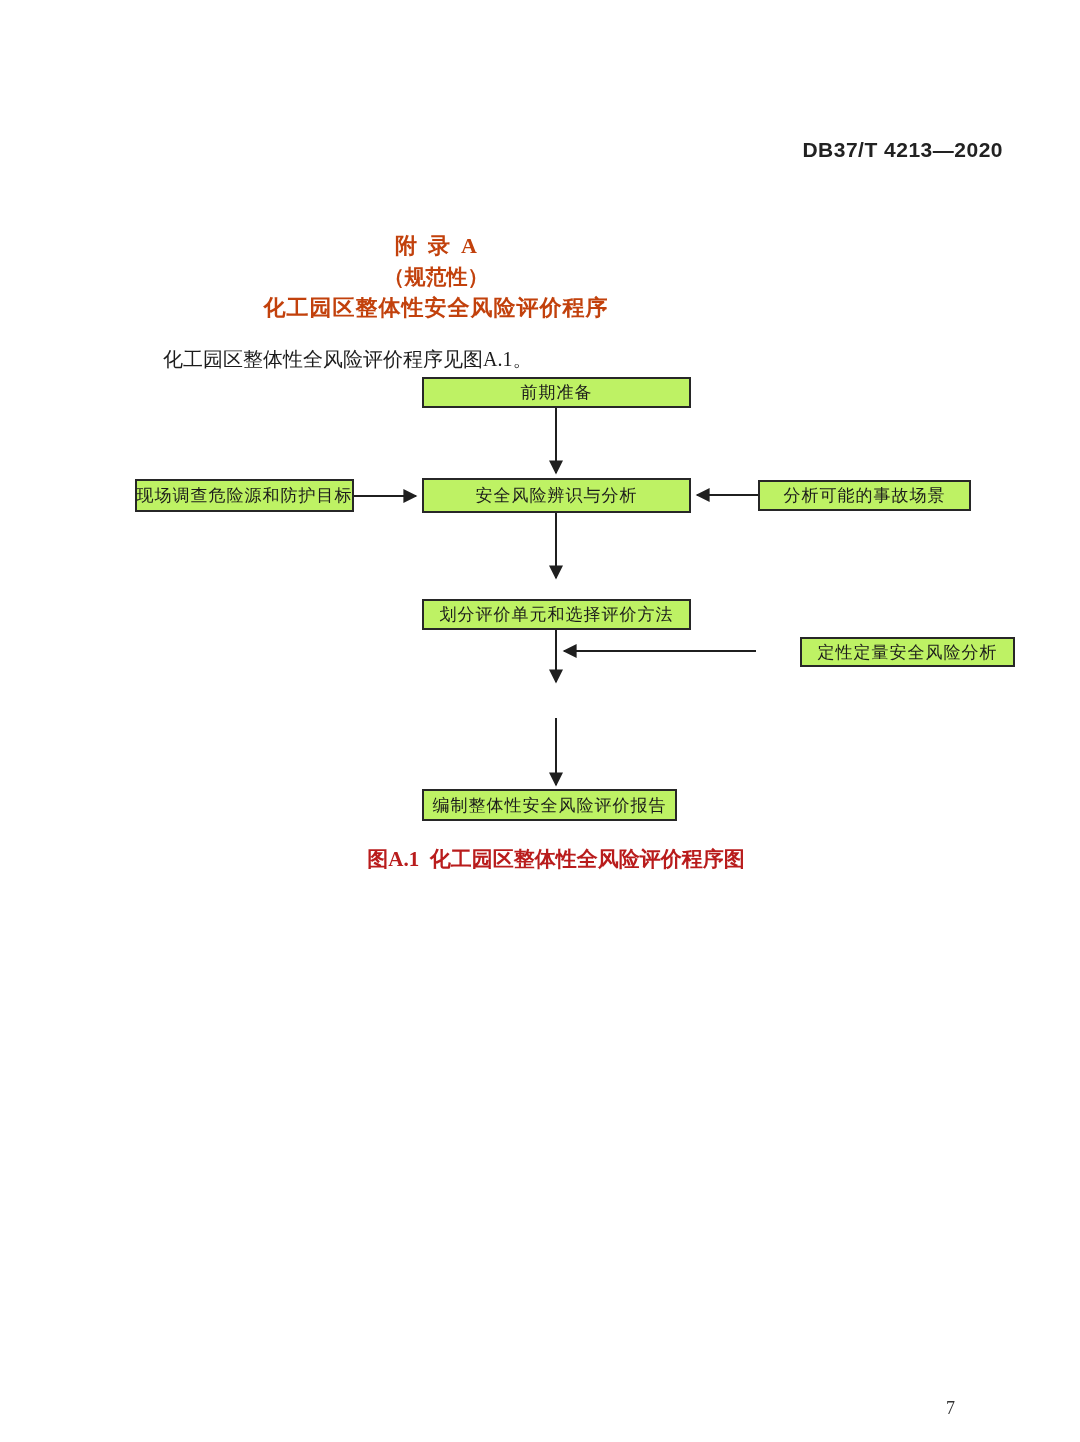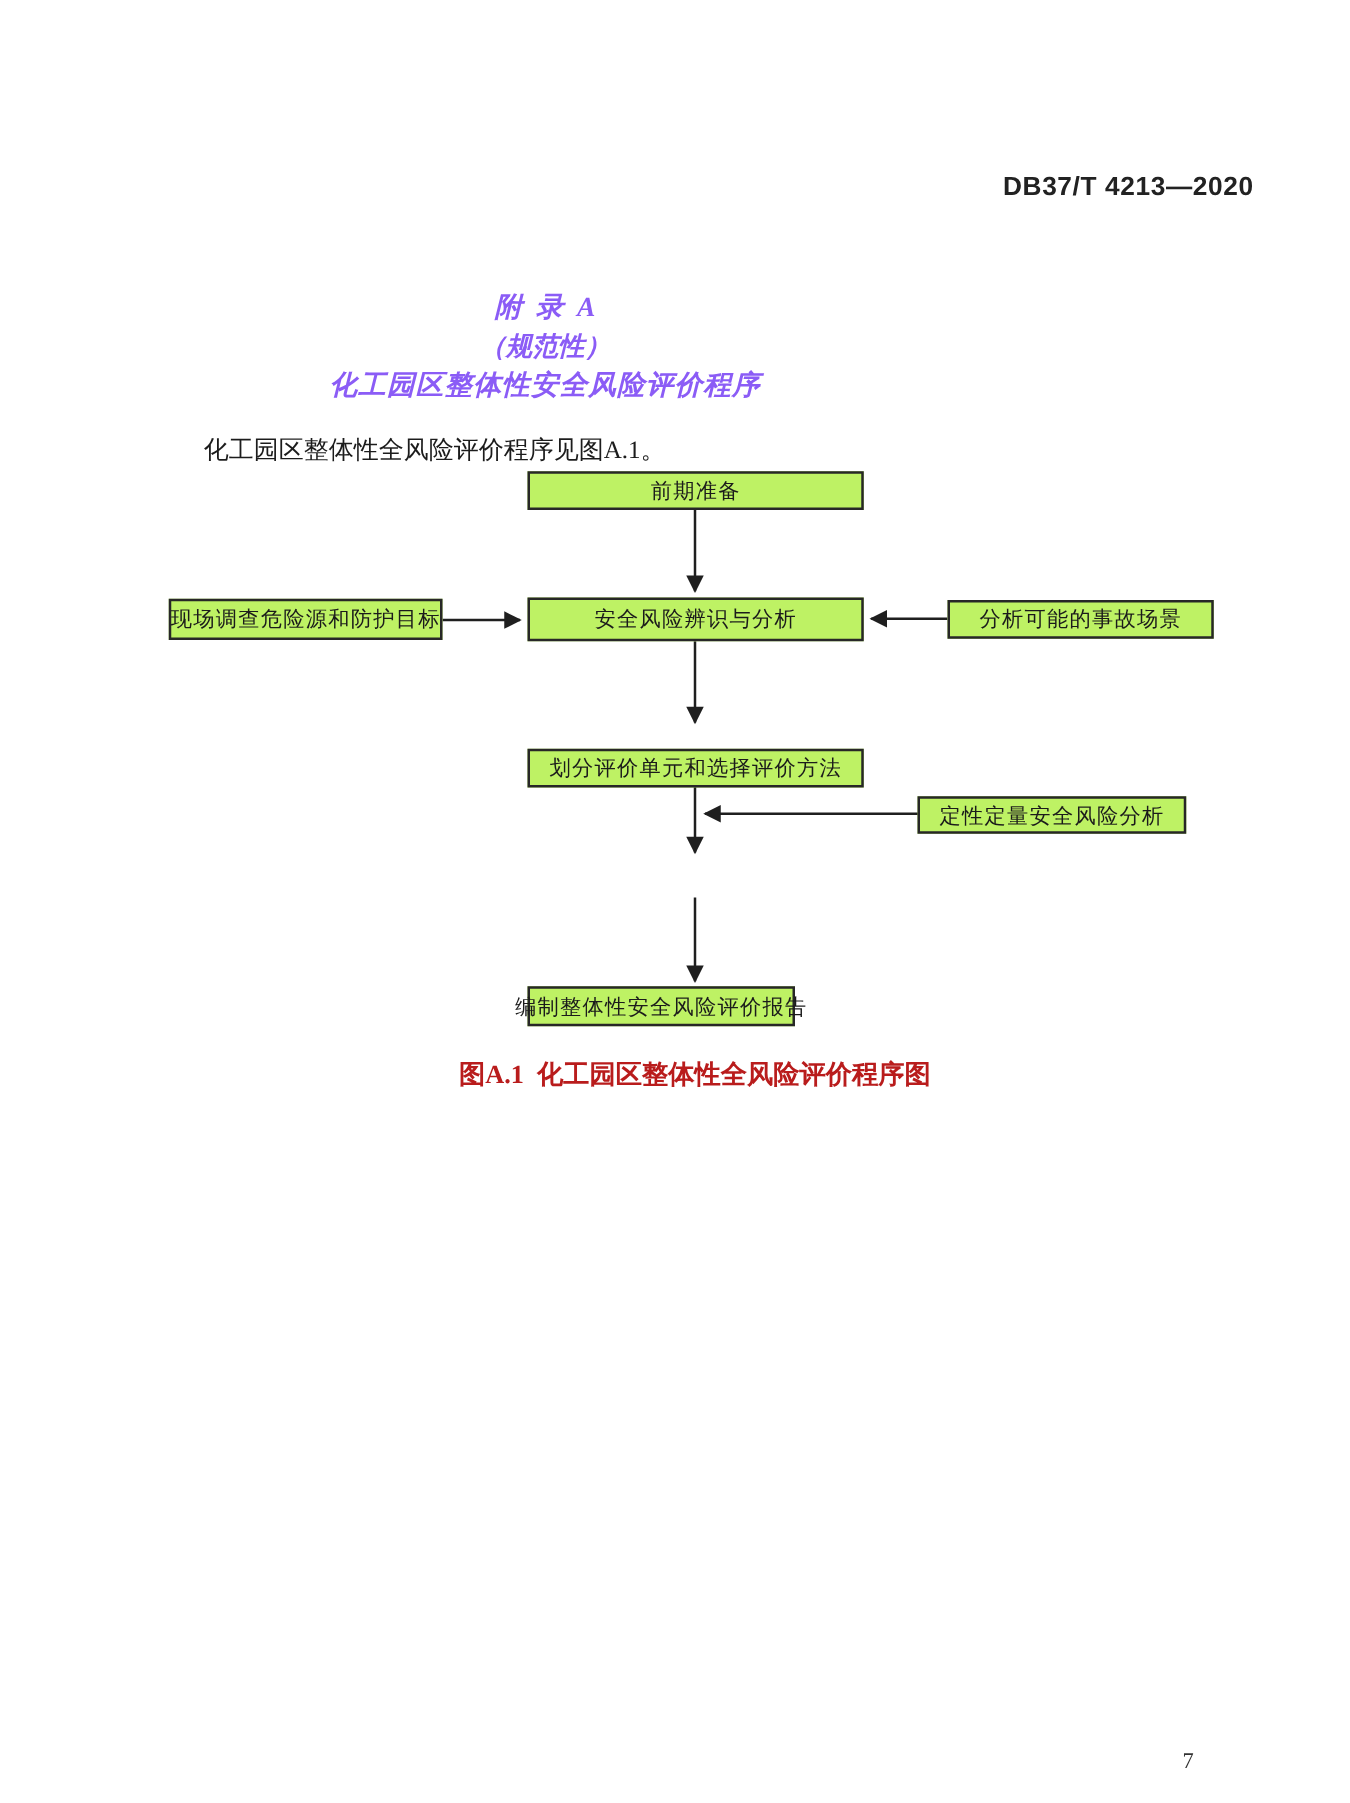--- a/index.html
+++ b/index.html
@@ -28,22 +28,21 @@
     letter-spacing: 0.5px;
     color: #222;
     white-space: pre;
   }
   .center-line {
     left: 0;
     width: 872px;
     text-align: center;
     white-space: pre;
     font-weight: 700;
-    color: #8b5cf6;
-    font-style: italic;
+    color: #c2410c;
   }
   .appendix-title   { top: 231px; font-size: 22px; }
   .appendix-norm    { top: 263px; font-size: 21px; }
   .appendix-subject { top: 293px; font-size: 22px; letter-spacing: 1px; }
   .intro-text {
     top: 346px;
     left: 163px;
     font-size: 20px;
     color: #1c1c1c;
     white-space: pre;
@@ -130,22 +129,22 @@
   <div class="fc-box" style="left:422px; top:377px; width:269px; height:31px;">前期准备</div>
 
   <div class="fc-box" style="left:135px; top:479px; width:219px; height:33px;">现场调查危险源和防护目标</div>
 
   <div class="fc-box" style="left:422px; top:478px; width:269px; height:35px;">安全风险辨识与分析</div>
 
   <div class="fc-box" style="left:758px; top:480px; width:213px; height:31px;">分析可能的事故场景</div>
 
   <div class="fc-box" style="left:422px; top:583px; width:269px; height:31px;margin-top:16px;">划分评价单元和选择评价方法</div>
 
-  <div class="fc-box" style="left:734px; top:637px; width:215px; height:30px;">定性定量安全风险分析</div>
+  <div class="fc-box" style="left:800px; top:637px; width:215px; height:30px;">定性定量安全风险分析</div>
 
 
-  <div class="fc-box" style="left:422px; top:789px; width:214px; height:32px;">编制整体性安全风险评价报告</div>
+  <div class="fc-box" style="left:422px; top:789px; width:255px; height:32px;">编制整体性安全风险评价报告</div>
 
   <div class="abs fig-caption">图A.1  化工园区整体性全风险评价程序图</div>
 
   <div class="abs page-number">7</div>
 
 </div>
 
 </body></html>

